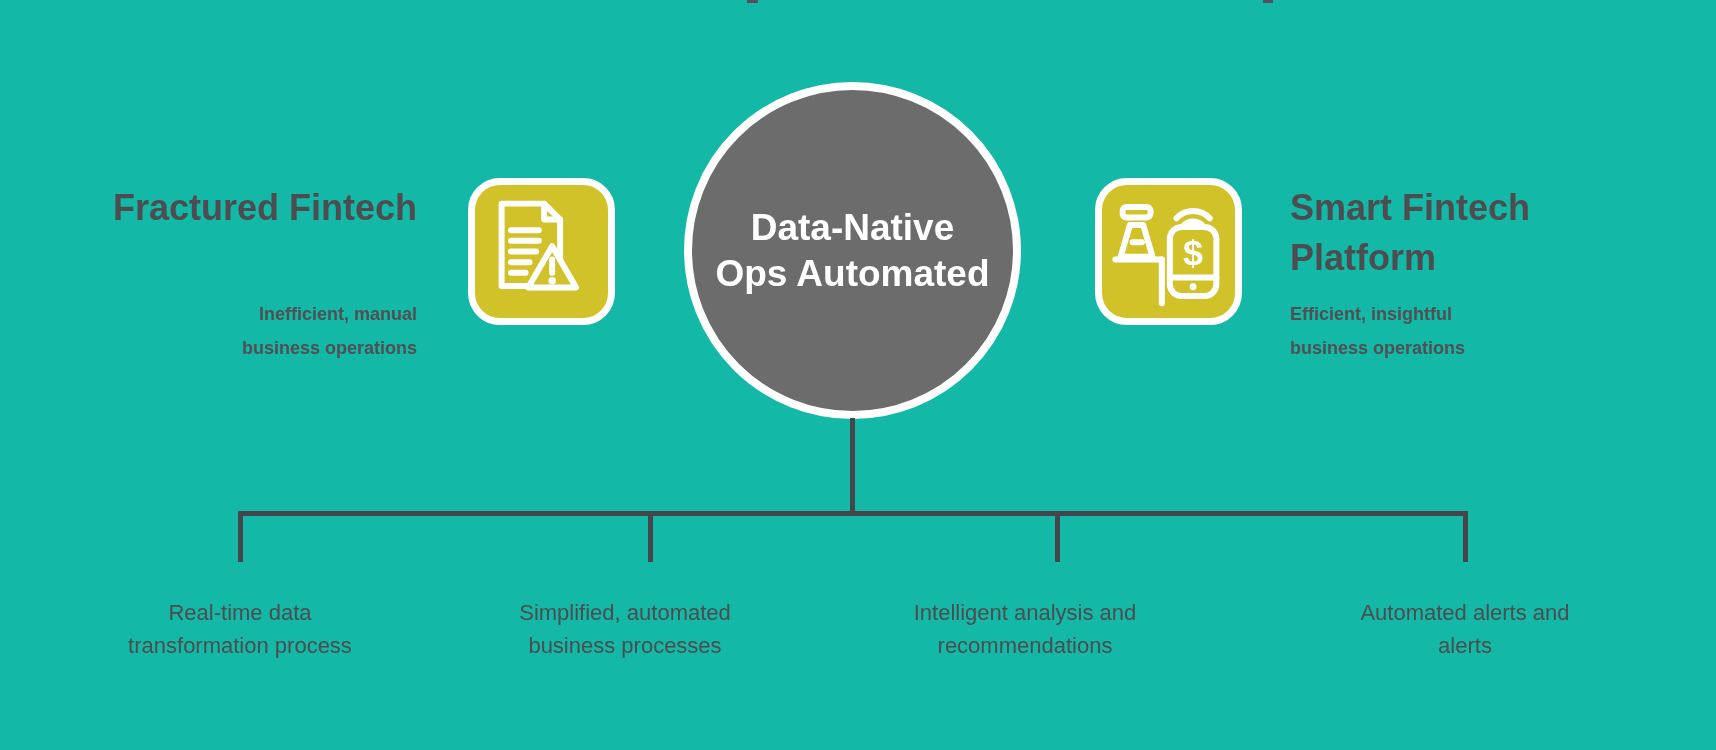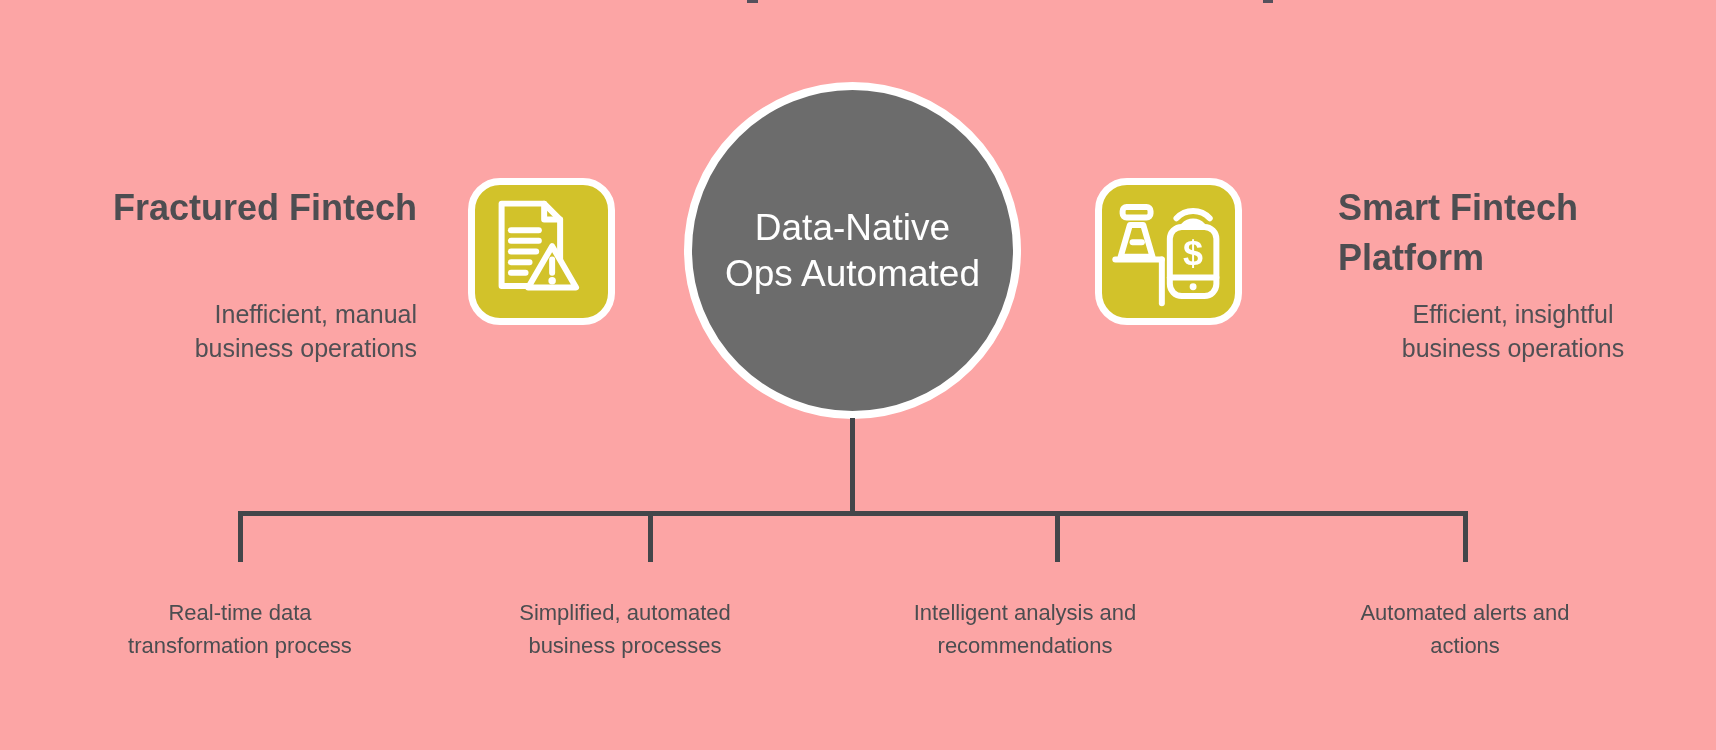--- a/index.html
+++ b/index.html
@@ -2,21 +2,21 @@
 <html><head>
 <meta charset="utf-8">
 <style>
   html, body { margin: 0; padding: 0; }
   body { font-family: "Liberation Sans", "DejaVu Sans", sans-serif; }
 
   .stage {
     position: relative;
     width: 1716px;
     height: 750px;
-    background: #fca5a5;
+    background: #14b8a6;
     overflow: hidden;
   }
 
   
   .artifact { position: absolute; top: 0; height: 3px; background: #55505c; }
   .artifact.a1 { left: 747px; width: 11px; }
   .artifact.a2 { left: 1263px; width: 10px; }
 
   
   .center-circle {
@@ -26,21 +26,21 @@
     box-sizing: border-box;
     background: #6c6c6c;
     border: 8px solid #ffffff;
     border-radius: 50%;
     display: flex; flex-direction: column;
     align-items: center; justify-content: center;
   }
   .center-circle .line {
     color: #ffffff;
     font-size: 37px;
-    font-weight: normal;
+    font-weight: bold;
     line-height: 46px;
     text-align: center;
     white-space: nowrap;
   }
 
   
   .icon-tile {
     position: absolute;
     width: 147px; height: 147px;
     box-sizing: border-box;
@@ -57,31 +57,31 @@
     position: absolute;
     width: 350px;
     font-size: 36px;
     font-weight: bold;
     line-height: 50px;
     color: #4d4d51;
   }
   .side-sub {
     position: absolute;
     width: 350px;
-    font-size: 25px;
-    font-weight: 400;
+    font-size: 18px;
+    font-weight: 700;
     line-height: 34px;
     color: #505054;
   }
   .left-text  { left: 67px;  text-align: right; }
-  .right-text { left: 1290px; text-align: left; margin-left: 48px; }
+  .right-text { left: 1290px; text-align: left; }
   .side-title.left-text  { top: 183px; }
   .side-sub.left-text    { top: 297px; }
   .side-title.right-text { top: 183px; }
-  .side-sub.right-text   { top: 297px; text-align: center; }
+  .side-sub.right-text   { top: 297px; }
 
   
   .conn { position: absolute; background: #43464a; }
   .conn.stem  { left: 850px; top: 418px; width: 5px; height: 95px; }
   .conn.hline { left: 238px; top: 511px; width: 1230px; height: 5px; }
   .conn.tick  { top: 511px; width: 5px; height: 51px; }
   .conn.tick.t1 { left: 238px; }
   .conn.tick.t2 { left: 648px; }
   .conn.tick.t3 { left: 1055px; }
   .conn.tick.t4 { left: 1463px; }
@@ -183,16 +183,16 @@
   <div class="branch-label b2">
     <div>Simplified, automated</div>
     <div>business processes</div>
   </div>
   <div class="branch-label b3">
     <div>Intelligent analysis and</div>
     <div>recommendations</div>
   </div>
   <div class="branch-label b4">
     <div>Automated alerts and</div>
-    <div>actions</div>
+    <div>alerts</div>
   </div>
 
 </div>
 
 </body></html>

